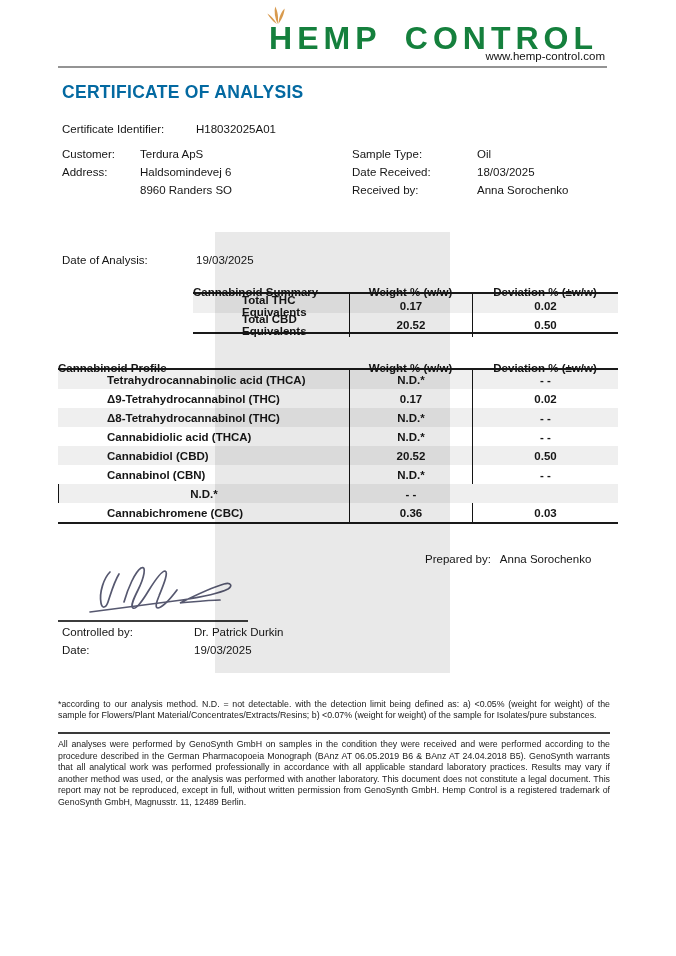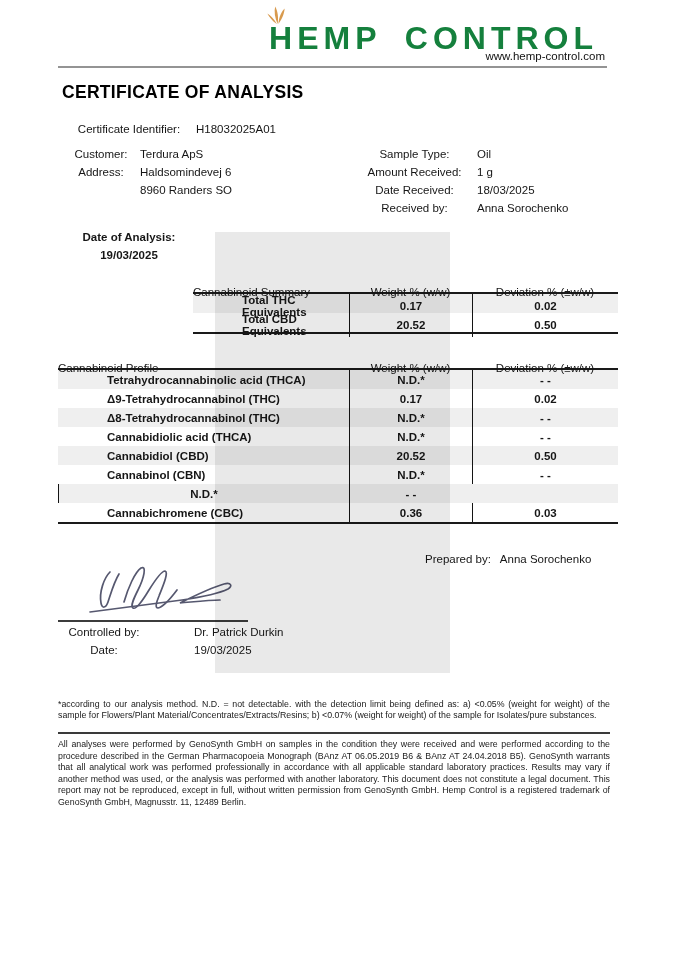--- a/index.html
+++ b/index.html
@@ -12,41 +12,41 @@
   .watermark{position:absolute;left:215px;top:232px;width:235px;height:441px;
     background:rgba(0,0,0,0.085);z-index:30;pointer-events:none;}
   
   .brandwrap{position:absolute;top:20px;right:78px;text-align:right;}
   .brand{position:relative;display:inline-block;font-weight:bold;font-size:32px;
     letter-spacing:5px;word-spacing:10px;color:#15803d;}
   .leaf{position:absolute;left:-3px;top:-15px;width:21px;height:22px;transform:rotate(-8deg);}
   .website{position:absolute;top:50px;right:71px;font-size:11.5px;color:#111;}
   .header-rule{position:absolute;top:66px;left:58px;width:549px;height:2px;background:#949494;}
   
-  .title{position:absolute;top:82px;left:62px;font-size:17.5px;font-weight:bold;letter-spacing:.3px;color:#000000;}
-  .kv{display:flex;font-size:11.5px;line-height:18px;text-align:center;}
+  .title{position:absolute;top:82px;left:62px;font-size:17.5px;font-weight:bold;letter-spacing:.3px;color:#0369a1;}
+  .kv{display:flex;font-size:11.5px;line-height:18px;}
   .kv .k{flex:0 0 auto;}
   .certrow{position:absolute;top:120px;left:62px;}
   .certrow .k{width:134px;}
   .info-left{position:absolute;top:145px;left:62px;}
   .info-left .k{width:78px;}
   .info-right{position:absolute;top:145px;left:352px;}
   .info-right .k{width:125px;}
-  .dateanalysis{position:absolute;top:228px;left:62px;font-weight:bold;flex-direction:column;}
+  .dateanalysis{position:absolute;top:251px;left:62px;font-weight:normal;}
   .dateanalysis .k{width:134px;}
   
   .tbl{position:absolute;font-size:11.5px;border-bottom:2px solid #1a1a1a;}
   .thead,.trow{display:grid;}
   .summary .thead,.summary .trow{grid-template-columns:156px 123px 146px;}
   .profile .thead,.profile .trow{grid-template-columns:291px 123px 146px;}
   .tbl{left:0;}
   .summary{top:270px;left:193px;width:425px;}
   .profile{top:346px;left:58px;width:560px;}
   .thead{border-bottom:2px solid #1a1a1a;height:22px;align-items:end;}
-  .th{font-weight:normal;padding-bottom:3px;margin-top:16px;}
+  .th{font-weight:bold;padding-bottom:3px;margin-top:16px;}
   .th.num{text-align:center;}
   .trow{height:19px;}
   .trow.stripe{background:#efefef;}
   .td{display:flex;align-items:center;font-weight:bold;}
   .td.label{padding-left:1px;margin-left:48px;}
   .td.num{justify-content:center;border-left:1.6px solid #141414;}
   
   .prepared{position:absolute;top:553px;left:403px;font-size:11.5px;}
   .prepared .k{margin-right:9px;margin-left:22px;}
   .prepared{display:flex;}
@@ -102,24 +102,20 @@
       <span class="v">8960 Randers SO</span>
     </div>
   </div>
 
   <div class="info-right">
     <div class="kv">
       <span class="k">Sample Type:</span>
       <span class="v">Oil</span>
     </div>
     <div class="kv">
-      <span class="k">Amount Received:</span>
-      <span class="v">1 g</span>
-    </div>
-    <div class="kv">
       <span class="k">Date Received:</span>
       <span class="v">18/03/2025</span>
     </div>
     <div class="kv">
       <span class="k">Received by:</span>
       <span class="v">Anna Sorochenko</span>
     </div>
   </div>
 
   <div class="kv dateanalysis">

